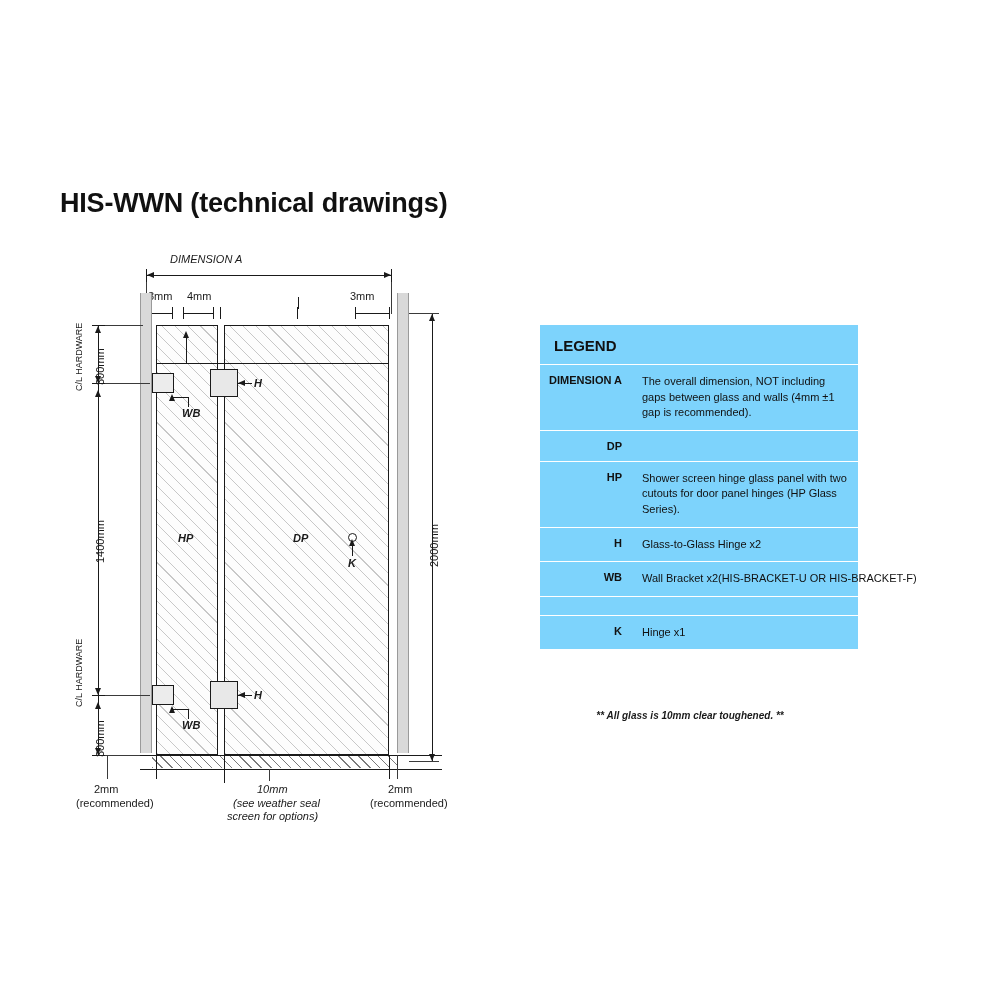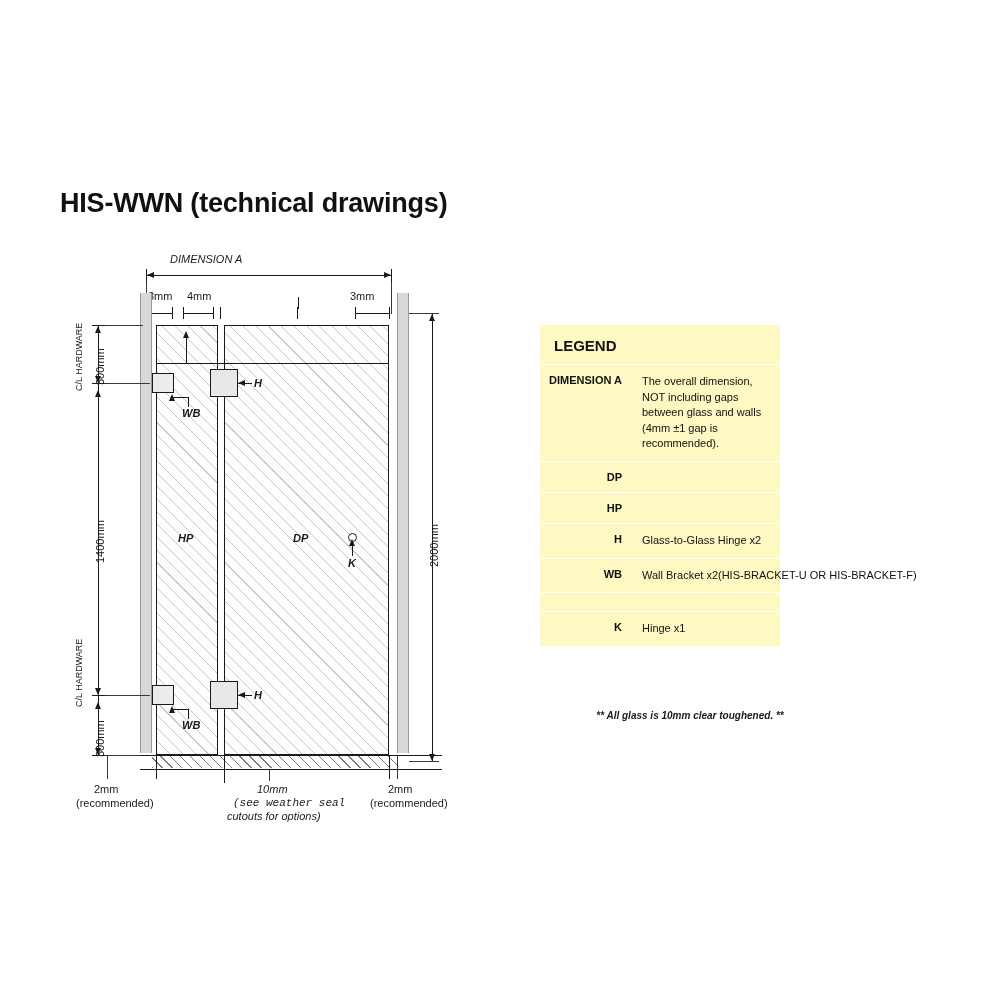--- a/index.html
+++ b/index.html
@@ -120,22 +120,22 @@
   .ah-left  { border-top: 3.5px solid transparent; border-bottom: 3.5px solid transparent; border-right: 7px solid #1a1a1a; }
   .ah-right { border-top: 3.5px solid transparent; border-bottom: 3.5px solid transparent; border-left: 7px solid #1a1a1a; }
   .ah-up    { border-left: 3.5px solid transparent; border-right: 3.5px solid transparent; border-bottom: 7px solid #1a1a1a; }
   .ah-down  { border-left: 3.5px solid transparent; border-right: 3.5px solid transparent; border-top: 7px solid #1a1a1a; }
 
   
   #legend {
     position: absolute;
     left: 540px;
     top: 325px;
-    width: 240px;
-    background: #fef9c3;
+    width: 318px;
+    background: #7dd3fc;
     font-size: 11px;
   }
   #legend .legend-title {
     font-size: 15px;
     font-weight: bold;
     padding: 12px 14px 10px 14px;
     border-bottom: 1px solid #ffffff;
   }
   .legend-row {
     display: flex;
@@ -281,22 +281,22 @@
   <div class="ln hln" style="left:80px; top:524px; width:302px;"></div>
 
   <div class="ln vln" style="left:96px; top:510px; height:24px;"></div>
   <div class="ln vln" style="left:164px; top:510px; height:28px;"></div>
   <div class="ln vln" style="left:329px; top:510px; height:24px;"></div>
 
   <div class="lbl" style="left:34px; top:538px;">2mm</div>
   <div class="lbl small" style="left:16px; top:552px;">(recommended)</div>
 
   <div class="lbl it" style="left:197px; top:538px;">10mm</div>
-  <div class="lbl small it" style="left:173px; top:552px;font-family:Liberation Mono, monospace;">(see weather seal</div>
-  <div class="lbl small it" style="left:167px; top:565px;">cutouts for options)</div>
+  <div class="lbl small it" style="left:173px; top:552px;">(see weather seal</div>
+  <div class="lbl small it" style="left:167px; top:565px;">screen for options)</div>
 
   <div class="lbl" style="left:328px; top:538px;">2mm</div>
   <div class="lbl small" style="left:310px; top:552px;">(recommended)</div>
 
   <div class="ln vln thin" style="left:47px; top:510px; height:24px;"></div>
   <div class="ln vln thin" style="left:209px; top:524px; height:12px;"></div>
   <div class="ln vln thin" style="left:337px; top:510px; height:24px;"></div>
 </div>
 
 <div id="legend">
@@ -306,20 +306,21 @@
     <div class="key">DIMENSION A</div>
     <div class="val">The overall dimension, NOT including gaps between glass and walls (4mm ±1 gap is recommended).</div>
   </div>
 
   <div class="legend-row">
     <div class="key">DP</div>
   </div>
 
   <div class="legend-row">
     <div class="key">HP</div>
+    <div class="val">Shower screen hinge glass panel with two cutouts for door panel hinges (HP Glass Series).</div>
   </div>
 
   <div class="legend-row">
     <div class="key">H</div>
     <div class="val">Glass-to-Glass Hinge x2</div>
   </div>
 
   <div class="legend-row wide">
     <div class="key">WB</div>
     <div class="val">Wall Bracket x2(HIS-BRACKET-U OR HIS-BRACKET-F)</div>

